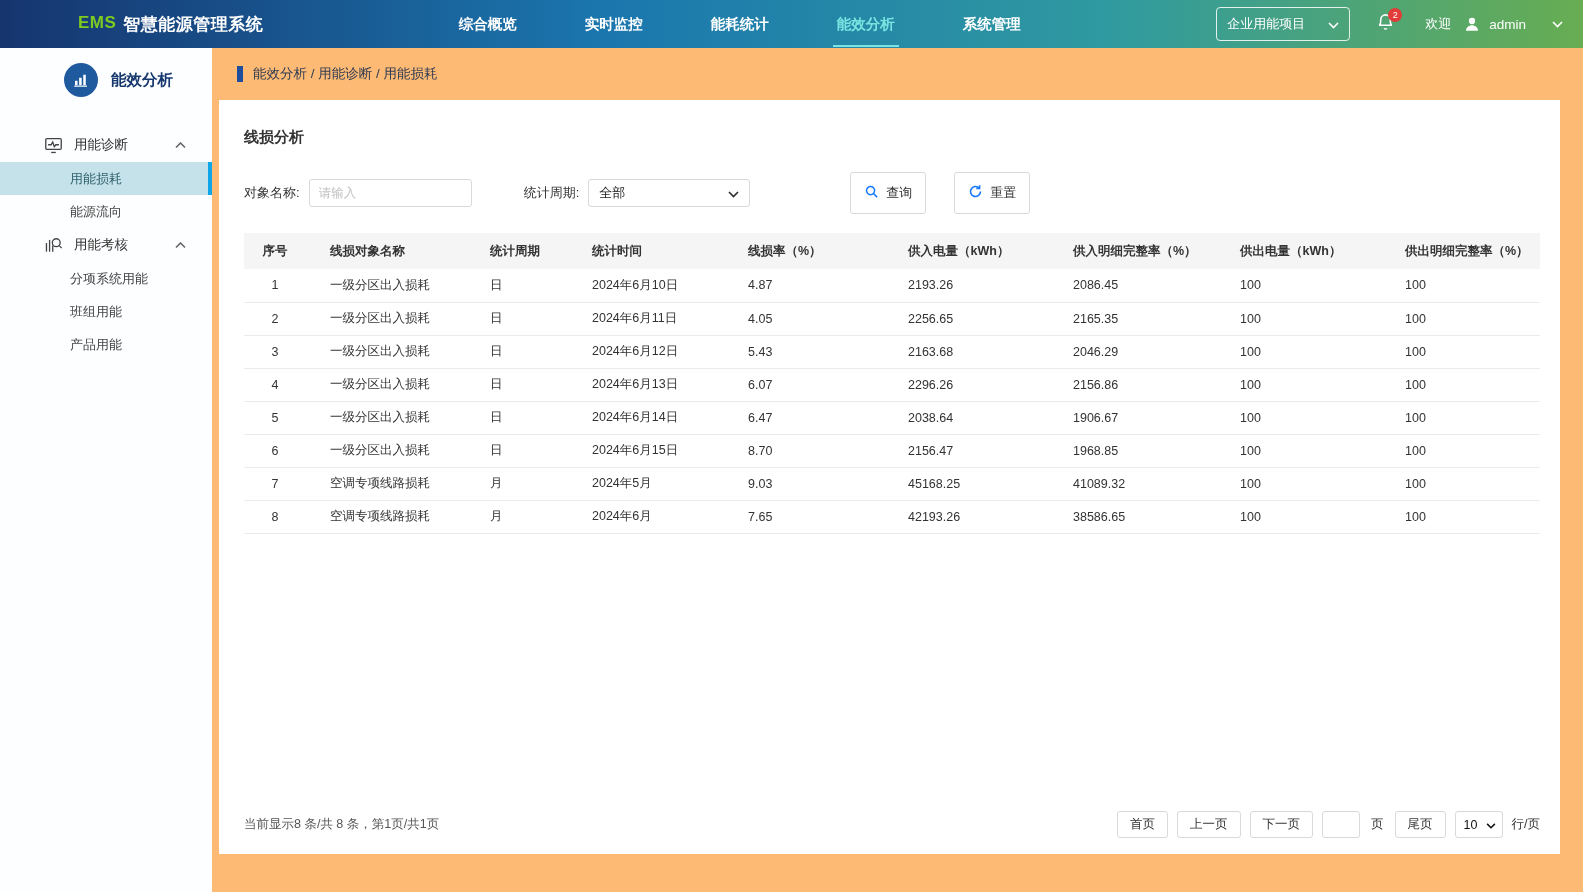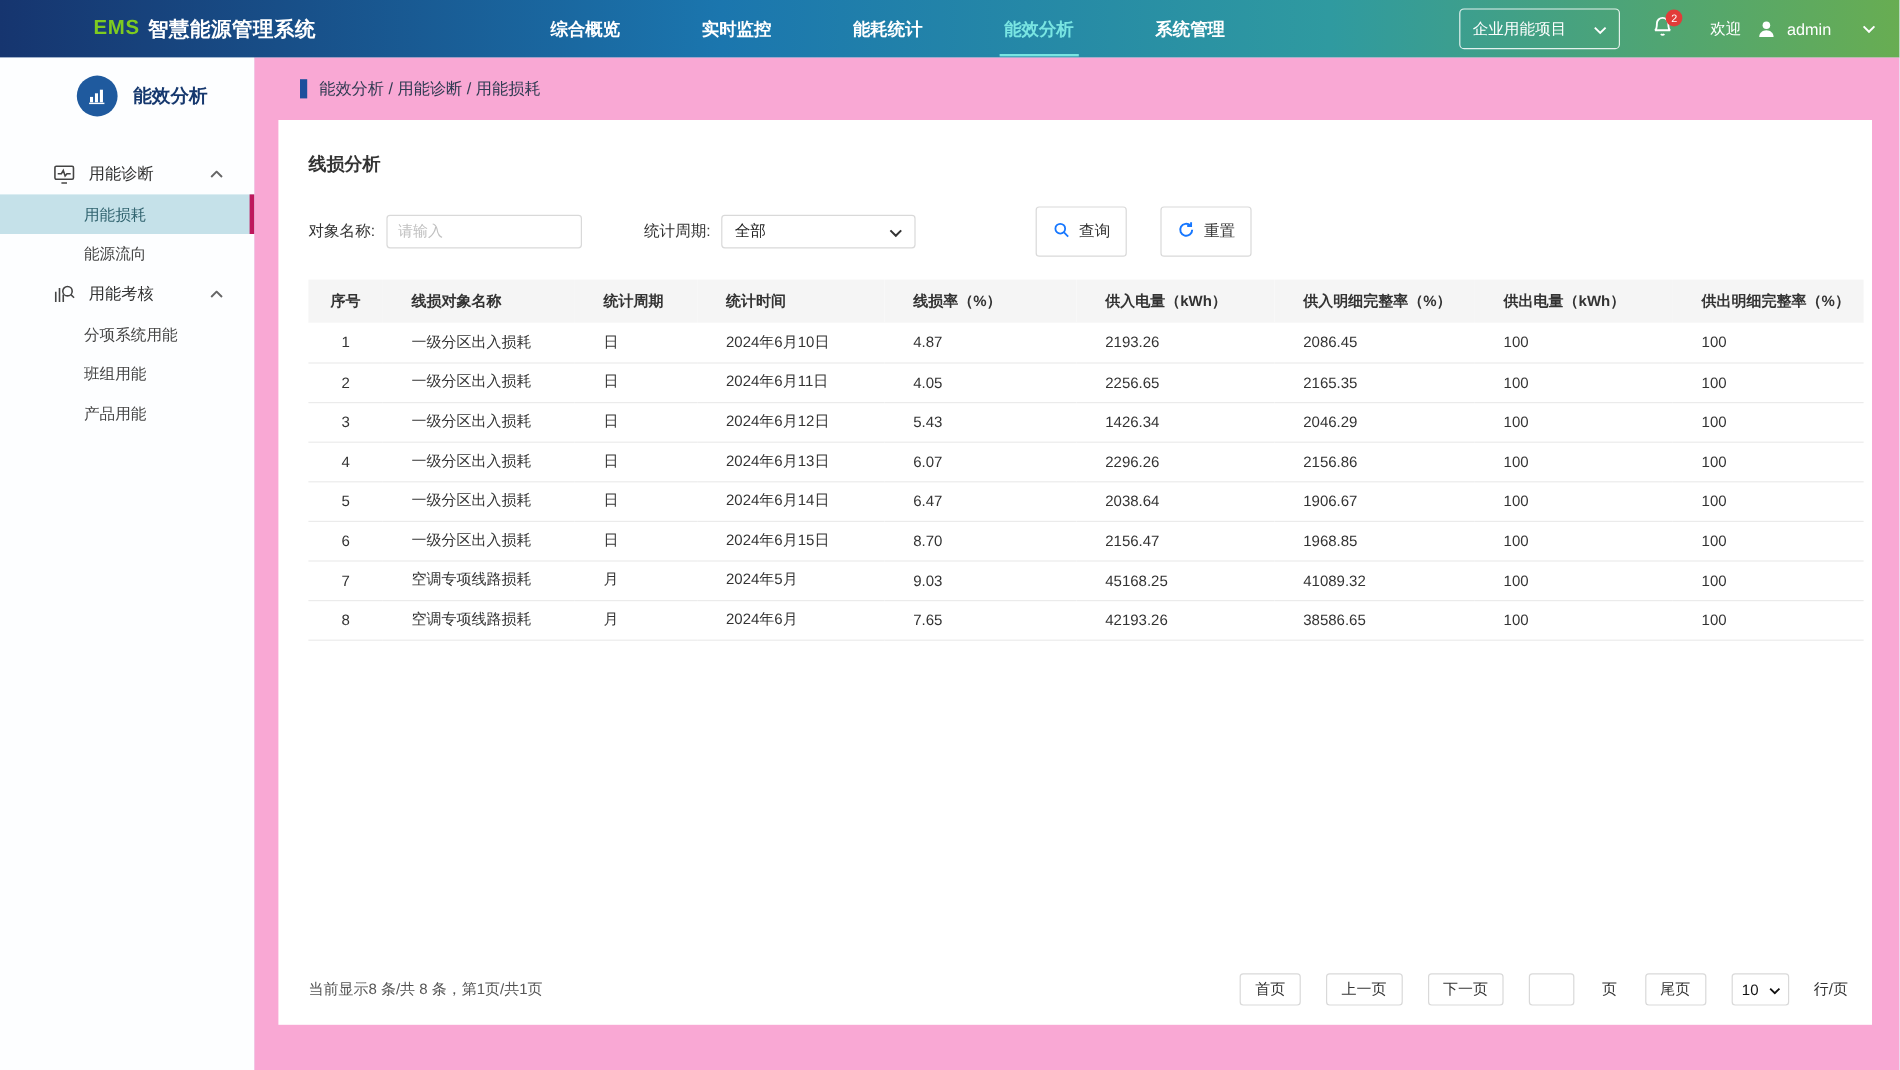--- a/index.html
+++ b/index.html
@@ -31,23 +31,23 @@
   .sidebar { width:212px; flex:0 0 212px; background:#fdfeff; }
   .side-header { height:64px; display:flex; align-items:center; padding-left:64px; }
   .side-logo { width:34px; height:34px; border-radius:50%; background:#1f5a9e; display:flex; align-items:center; justify-content:center; }
   .side-title { margin-left:13px; font-size:15.5px; font-weight:bold; color:#16386e; }
   .menu { margin-top:16px; }
   .menu-group-header { height:34px; display:flex; align-items:center; padding:0 26px 0 44px;
     font-size:13.5px; color:#333; cursor:pointer; }
   .menu-group-header .g-icon { display:flex; margin-right:11px; color:#444; }
   .menu-group-header .chev { margin-left:auto; display:flex; color:#666; }
   .sub-item { height:33px; display:flex; align-items:center; padding-left:70px; font-size:13px; color:#444; cursor:pointer; }
-  .sub-item.active { background:#c5e1e9; border-right:4px solid #be185d; color:#31636f; }
-
-  .content { flex:1; min-width:0; display:flex; flex-direction:column; background:#f9a8d4; padding:0 23px 0 20px; }
+  .sub-item.active { background:#c5e1e9; border-right:4px solid #0ea5e9; color:#31636f; }
+
+  .content { flex:1; min-width:0; display:flex; flex-direction:column; background:#fdba74; padding:0 23px 0 7px; }
   .breadcrumb-row { height:52px; flex:0 0 52px; display:flex; align-items:center; padding-left:18px;
     font-size:13.5px; color:#2f3b52; }
   .crumb-bar { width:6px; height:16px; background:#1d4f9c; margin-right:10px; }
 
   .card { background:#fff; flex:1; min-height:0; margin-bottom:38px; padding:0 20px 16px 25px;
     display:flex; flex-direction:column; }
   .panel-title { margin-top:28px; font-size:15px; font-weight:bold; color:#333; }
 
   .filter-row { display:flex; align-items:center; margin-top:25px; font-size:13px; color:#333; }
   .f-label { white-space:nowrap; }
@@ -61,21 +61,21 @@
     border:1px solid #d9d9d9; border-radius:3px; background:#fff; font-size:13px; color:#333; cursor:pointer; font-family:inherit; }
   .btn.search { margin-left:100px; }
 
   table { width:100%; border-collapse:collapse; table-layout:fixed; margin-top:19px; font-size:12.5px; }
   thead th { background:#f5f5f5; font-weight:bold; color:#333; height:36px; text-align:left; padding-left:24px; }
   thead th:first-child { text-align:center; padding-left:0; }
   tbody td { height:33px; border-bottom:1px solid #ebebeb; color:#333; padding-left:24px; background:#fff; }
   tbody td:first-child { text-align:center; padding-left:0; }
 
   .pager-row { margin-top:auto; display:flex; align-items:center; padding-top:20px; font-size:12.5px; color:#555; }
-  .pager-right { margin-left:auto; display:flex; align-items:center; gap:21px; }
+  .pager-right { margin-left:auto; display:flex; align-items:center; gap:9px; }
   .pg-btn { height:27px; padding:0 12px; border:1px solid #d9d9d9; border-radius:3px; background:#fff;
     font-size:12.5px; color:#333; display:flex; align-items:center; cursor:pointer; font-family:inherit; }
   .pg-input { width:38px; height:27px; border:1px solid #d9d9d9; border-radius:3px; outline:none; }
   .pg-page-label { color:#333; margin:0 2px; }
   .pg-select { width:48px; height:27px; border:1px solid #d9d9d9; border-radius:3px; display:flex;
     align-items:center; justify-content:space-between; padding:0 6px 0 8px; font-size:12.5px; color:#111; cursor:pointer; }
   .pg-unit { color:#333;text-align:center; }
 </style>
 </head>
 <body>
@@ -271,21 +271,21 @@
               <td>2165.35</td>
               <td>100</td>
               <td>100</td>
             </tr>
             <tr>
               <td>3</td>
               <td>一级分区出入损耗</td>
               <td>日</td>
               <td>2024年6月12日</td>
               <td>5.43</td>
-              <td>1426.34</td>
+              <td>2163.68</td>
               <td>2046.29</td>
               <td>100</td>
               <td>100</td>
             </tr>
             <tr>
               <td>4</td>
               <td>一级分区出入损耗</td>
               <td>日</td>
               <td>2024年6月13日</td>
               <td>6.07</td>

